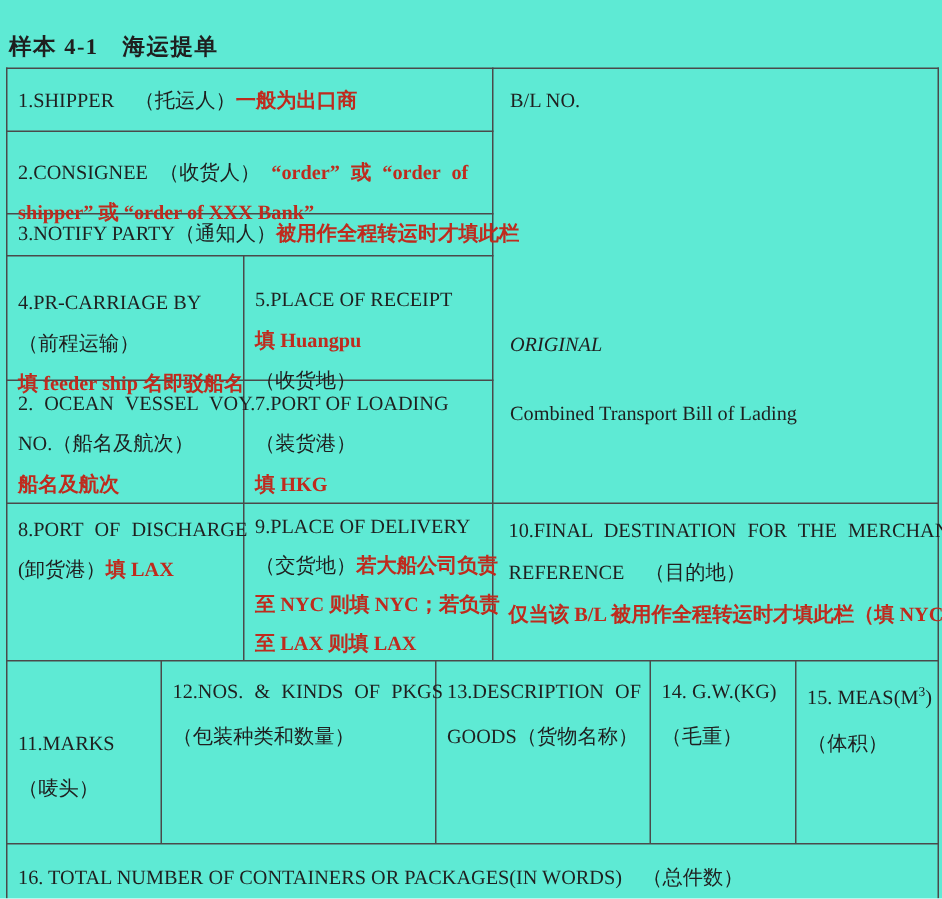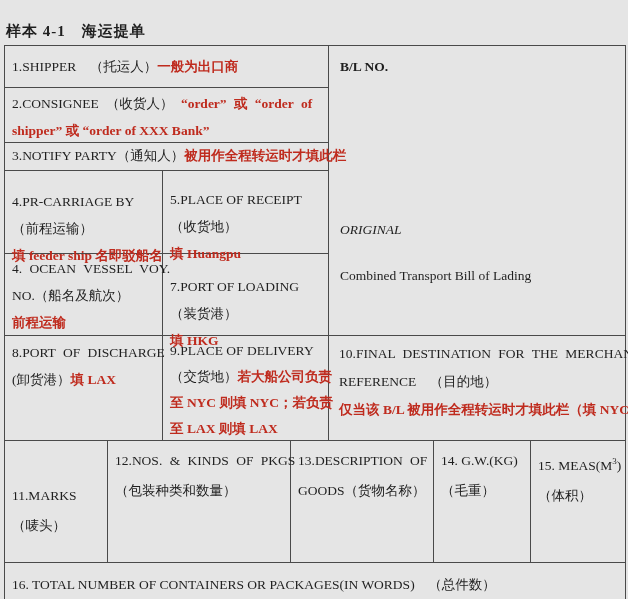--- a/index.html
+++ b/index.html
@@ -1,38 +1,38 @@
 <!DOCTYPE html>
 <html style="--red: #bf2b1e; --ink: #1f1f1f; --line: #4a4a4a;"><head>
 <meta charset="utf-8">
 <style>
   :root{ --red:#bf2b1e; --ink:#1f1f1f; --line:#4a4a4a; }
   html,body{margin:0;padding:0;background:#ffffff;}
   .page{
-    position:relative;width:628px;height:599px;background:#e5e5e5;overflow:hidden;
+    position:relative;width:628px;height:599px;background:#5eead4;overflow:hidden;
     font-family:"Liberation Serif","DejaVu Serif",serif;color:var(--ink);
   }
   .doc-title{
     position:absolute;left:6px;top:22px;font-size:15px;font-weight:bold;letter-spacing:1px;
   }
   .cell{
     position:absolute;box-sizing:border-box;font-size:13.5px;line-height:27px;
     padding:3px 7px 0 7px;
   }
   .line{white-space:nowrap;}
   .wsp{word-spacing:4px;}
   span.k{color:var(--ink);}
   span.r{color:var(--red);font-weight:bold;}
   span.sup{vertical-align:super;font-size:9px;color:var(--ink);}
   .hl,.vl{position:absolute;background:var(--line);}
   .hl{height:1px;}
   .vl{width:1px;}
   
   .bl-cell{position:absolute;box-sizing:border-box;font-size:13.5px;line-height:27px;padding:7px 11px 0 11px;}
-  .bl-no{height:27px;font-weight:bold;}
+  .bl-no{height:27px;}
   .bl-original{margin-top:136px;font-style:italic;height:27px;}
   .bl-combined{margin-top:19px;height:27px;}
 </style>
 </head>
 <body>
 
 <div class="page">
 
   <div class="doc-title">样本 4-1　海运提单</div>
 
@@ -56,48 +56,48 @@
   <div class="cell" style="left:5px;top:46px;width:323px;height:41px;padding-top:7px;">
       <div class="line"><span class="k">1.SHIPPER　（托运人）</span><span class="r">一般为出口商</span></div>
     </div>
 
   <div class="bl-cell" style="left:329px;top:46px;width:296px;height:289px;">
     <div class="bl-no">B/L NO.</div>
     <div class="bl-original">ORIGINAL</div>
     <div class="bl-combined">Combined Transport Bill of Lading</div>
   </div>
 
-  <div class="cell" style="left:5px;top:87px;width:323px;height:55px;padding-top:3px;">
+  <div class="cell" style="left:5px;top:87px;width:323px;height:55px;padding-top:14px;">
       <div class="line wsp"><span class="k">2.CONSIGNEE （收货人） </span><span class="r">“order”  或  “order of</span></div>
       <div class="line"><span class="r">shipper” 或 “order of XXX Bank”</span></div>
     </div>
 
   <div class="cell" style="left:5px;top:142px;width:323px;height:28px;padding-top:1px;line-height:26px;">
       <div class="line"><span class="k">3.NOTIFY PARTY（通知人）</span><span class="r">被用作全程转运时才填此栏</span></div>
     </div>
 
   <div class="cell" style="left:5px;top:170px;width:157px;height:83px;padding-top:18px;">
       <div class="line"><span class="k">4.PR-CARRIAGE BY</span></div>
       <div class="line"><span class="k">（前程运输）</span></div>
       <div class="line"><span class="r">填 feeder ship 名即驳船名</span></div>
     </div>
 
   <div class="cell" style="left:163px;top:170px;width:165px;height:83px;padding-top:16px;">
       <div class="line"><span class="k">5.PLACE OF RECEIPT</span></div>
+      <div class="line"><span class="r">填 Huangpu</span></div>
       <div class="line"><span class="k">（收货地）</span></div>
-      <div class="line"><span class="r">填 Huangpu</span></div>
     </div>
 
   <div class="cell" style="left:5px;top:253px;width:157px;height:82px;padding-top:2px;">
-      <div class="line wsp"><span class="k">4. OCEAN VESSEL VOY.</span></div>
+      <div class="line wsp"><span class="k">2. OCEAN VESSEL VOY.</span></div>
       <div class="line"><span class="k">NO.（船名及航次）</span></div>
-      <div class="line"><span class="r">前程运输</span></div>
+      <div class="line"><span class="r">船名及航次</span></div>
     </div>
 
-  <div class="cell" style="left:163px;top:253px;width:165px;height:82px;padding-top:20px;">
+  <div class="cell" style="left:163px;top:253px;width:165px;height:82px;padding-top:2px;">
       <div class="line"><span class="k">7.PORT OF LOADING</span></div>
       <div class="line"><span class="k">（装货港）</span></div>
       <div class="line"><span class="r">填 HKG</span></div>
     </div>
 
   <div class="cell" style="left:5px;top:335px;width:157px;height:105px;padding-top:4px;">
       <div class="line wsp"><span class="k">8.PORT OF DISCHARGE</span></div>
       <div class="line"><span class="k">(卸货港）</span><span class="r">填 LAX</span></div>
     </div>
 

